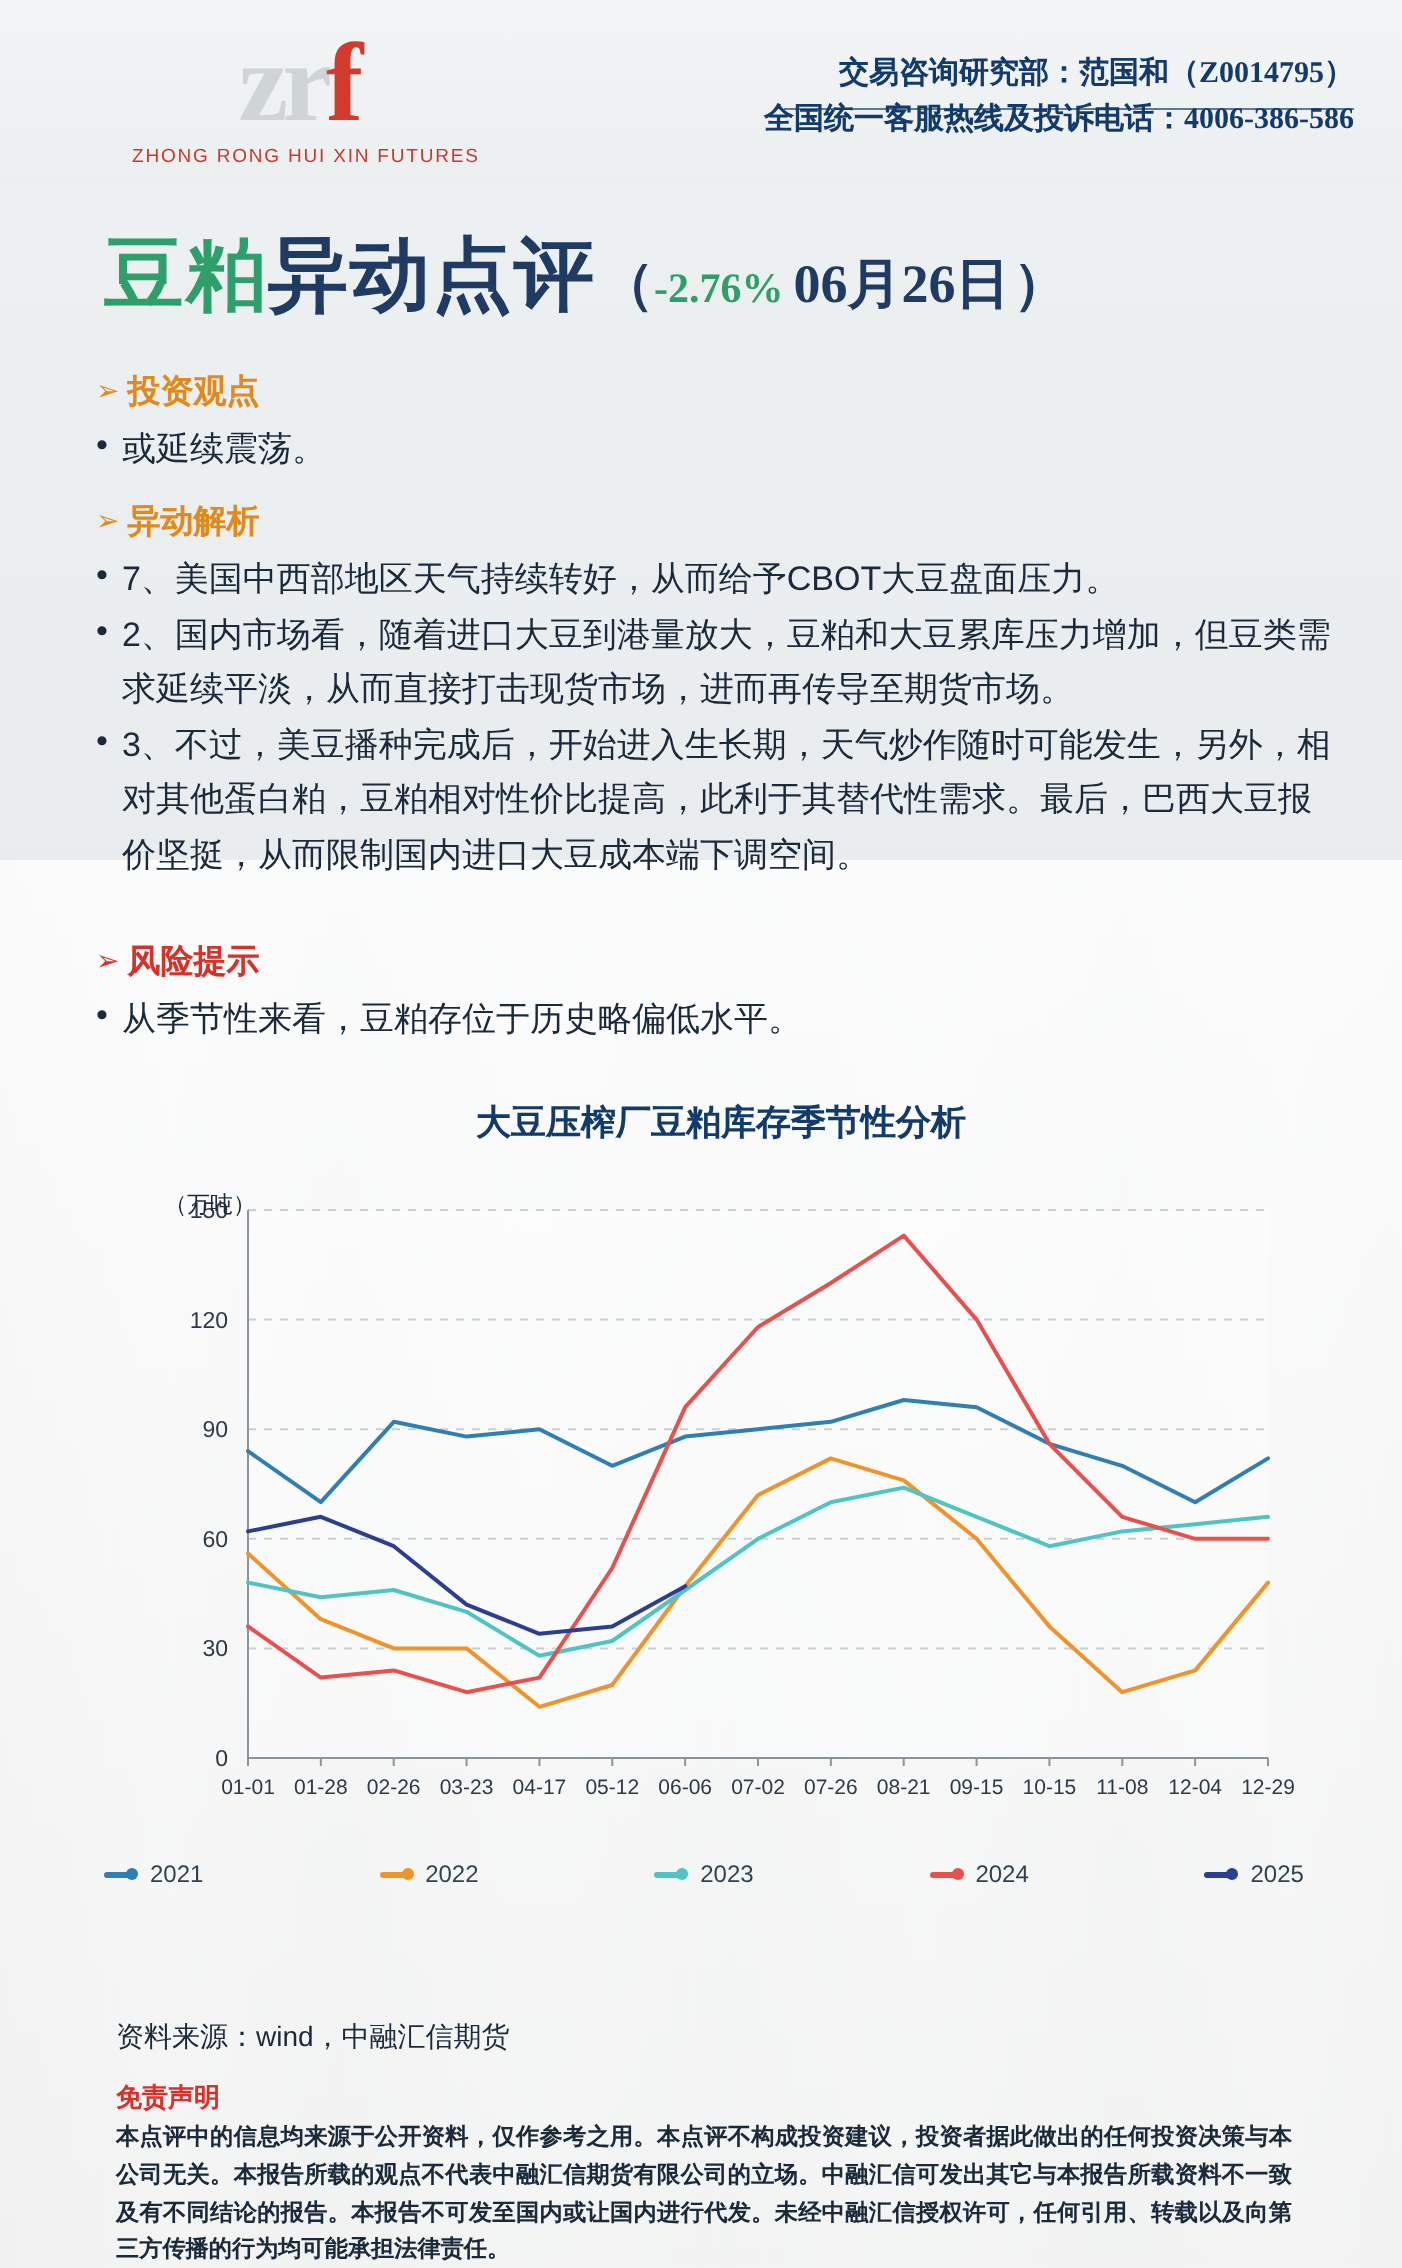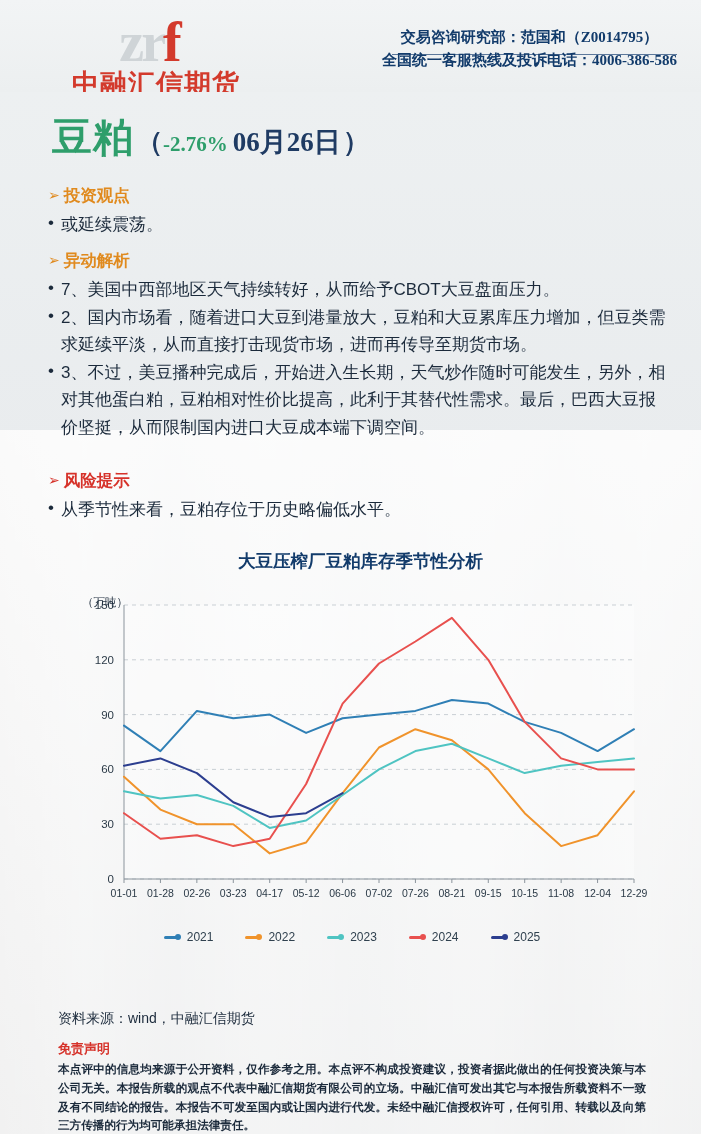--- a/index.html
+++ b/index.html
@@ -46,21 +46,21 @@
     color:#d33a2c;
     font-size:27px;font-weight:700;letter-spacing:1px;
     line-height:1.05;
     font-family:"Liberation Sans","DejaVu Sans",sans-serif;
   }
   .logo-en{
     color:#c8392c;font-size:9.5px;letter-spacing:.9px;margin-top:3px;
     font-family:"Liberation Sans","DejaVu Sans",sans-serif;
   }
   .hdr-right{
-    position:absolute;right:24px;top:26px;text-align:center;
+    position:absolute;right:24px;top:26px;text-align:right;
     color:#123b6b;font-size:15px;line-height:1.55;
     font-family:"Liberation Serif","DejaVu Serif",serif;font-weight:700;
   }
   .hdr-right div{white-space:nowrap;}
   .hdr-rule{
     position:absolute;left:392px;right:24px;top:54px;height:1px;background:#2b4f7e;opacity:.75;
   }
 
   
   .title-row{
@@ -108,21 +108,21 @@
     font-family:"Liberation Sans","DejaVu Sans",sans-serif;
     margin-left:20px;
   }
   .chart-box{
     position:absolute;left:52px;top:585px;width:600px;height:390px;
   }
   .unit{
     position:absolute;left:30px;top:10px;color:#1b2a3b;font-size:11.5px;
   }
   .legend{
-    position:absolute;left:0;right:0;top:345px;display:flex;justify-content:center;gap:32px;
+    position:absolute;left:0;right:0;top:345px;display:flex;justify-content:space-between;gap:32px;
     font-size:12px;color:#30414f;
   }
   .legend .it{display:flex;align-items:center;gap:6px;}
   .legend .sw{width:16px;height:3px;border-radius:2px;display:inline-block;}
   .legend .dotm{width:6px;height:6px;border-radius:50%;display:inline-block;margin-left:-11px;}
 
   
   .src{
     position:absolute;left:58px;top:1010px;color:#1b2a3b;font-size:14px;
   }
@@ -138,33 +138,33 @@
 <body>
 
 <div class="page">
   <div class="bg-texture"></div>
   <div class="bg-white-veil"></div>
 
   <div class="header">
     <div class="logo-wrap">
       <div class="logo-zrf"><span>zr</span><span class="f">f</span></div>
       <div style="margin-left:8px;">
-        <div class="logo-cn">中融汇信期货</div>
         <div class="logo-en">ZHONG RONG HUI XIN FUTURES</div>
       </div>
     </div>
     <div class="hdr-rule"></div>
     <div class="hdr-right">
       <div>交易咨询研究部：范国和（Z0014795）</div>
       <div>全国统一客服热线及投诉电话：4006-386-586</div>
     </div>
   </div>
 
   <div class="title-row">
     <span class="t-green">豆粕</span>
+    <span class="t-dark">异动点评</span>
     <span class="t-paren">（</span>
     <span class="t-pct">-2.76%</span>
     <span class="t-date">06月26日</span>
     <span class="t-paren">）</span>
   </div>
 
   <div class="sec" style="top:185px;">
     <div class="sec-head">
       <span class="arrow">➢</span>
       <span>投资观点</span>

